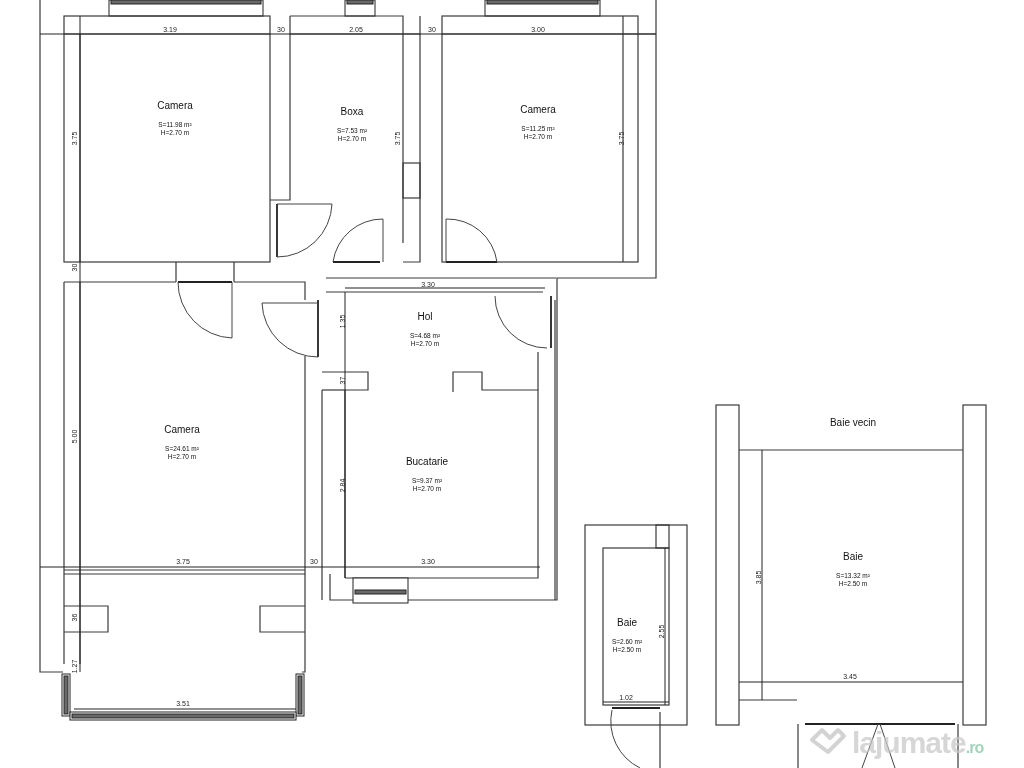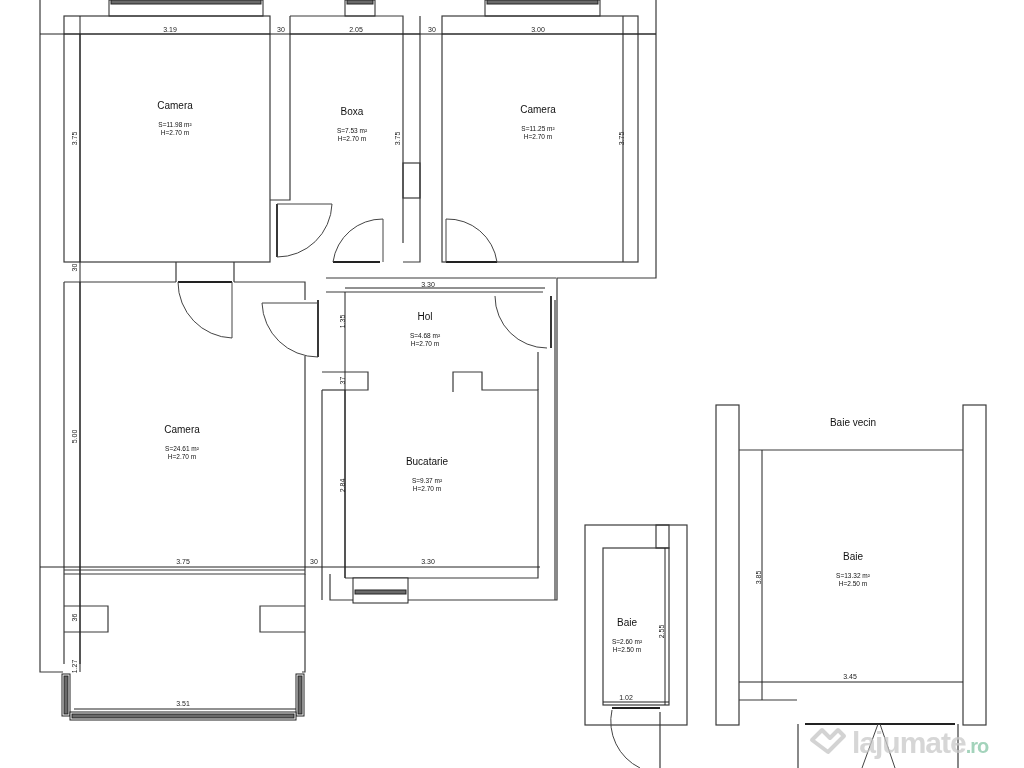--- a/index.html
+++ b/index.html
@@ -10,21 +10,21 @@
     .dim { fill: none; stroke: #222; stroke-width: 1; }
     .arc { fill: none; stroke: #444; stroke-width: 1; }
     .win { fill: #6a6a6a; stroke: #222; stroke-width: 1; }
     .winframe { fill: #fff; stroke: #222; stroke-width: 1; }
     .label { position: absolute; font-family: "Liberation Sans", sans-serif; color: #111; text-align: center; white-space: nowrap; transform: translateX(-50%); }
     .room-name { font-size: 10px; font-weight: normal; }
     .room-s, .room-h { font-size: 6.5px; line-height: 8px; }
     .dimtxt { position: absolute; font-size: 7px; color: #222; white-space: nowrap; transform: translateX(-50%); }
     .dimtxt.v { transform: translateX(-50%) rotate(-90deg); transform-origin: center; }
     .wm { position: absolute; left: 852px; top: 726px; font-size: 30px; font-weight: bold; color: rgba(200,200,200,0.75); letter-spacing: -1px; }
-    .wm .ro { font-size: 20px; color: rgba(140,200,170,0.8); margin-top: 40px; }
+    .wm .ro { font-size: 16px; color: rgba(140,200,170,0.8); margin-top: 40px; }
     .wm-icon { position: absolute; left: 808px; top: 724px; width: 40px; height: 34px; }
   </style>
 </head>
 <body>
 
 <svg id="plan" viewBox="0 0 1024 768" xmlns="http://www.w3.org/2000/svg">
 
   <g>
     <polyline class="w" points="40,0 40,672 63,672"></polyline>
     <polyline class="w" points="656,0 656,278 557,278 557,600 330,600 330,574"></polyline>

